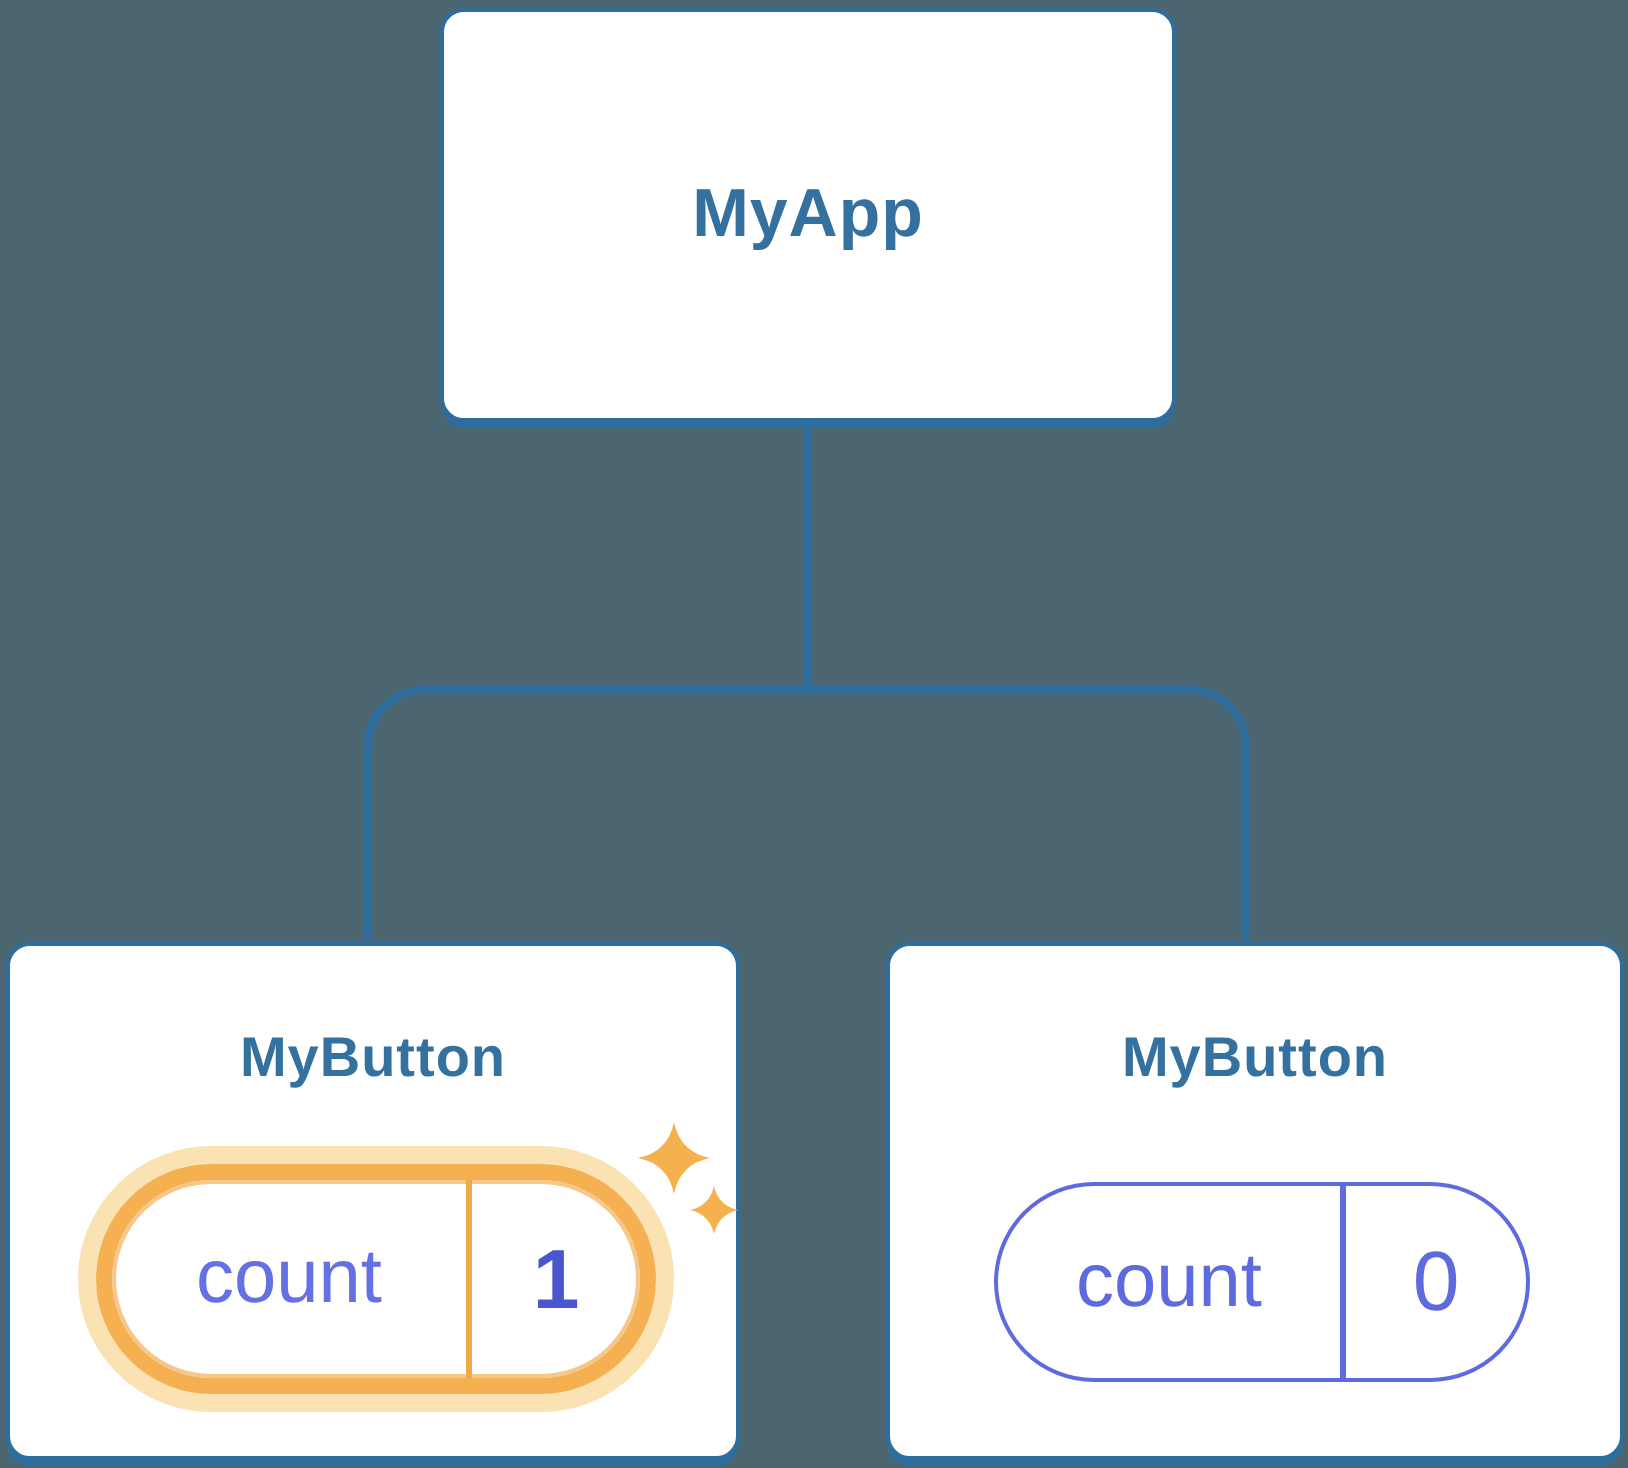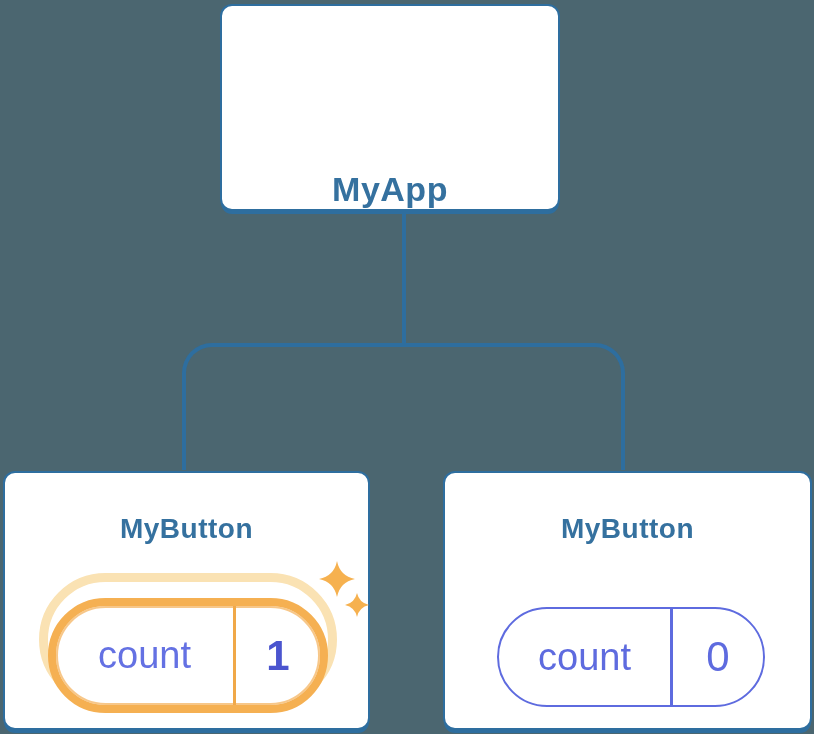--- a/index.html
+++ b/index.html
@@ -28,22 +28,22 @@
   
   .card {
     position: absolute;
     background: #ffffff;
     border: 2px solid var(--node-border);
     border-radius: 12px;
     box-shadow: 0 4px 0 -1px var(--node-border);
   }
   .card.root {
     left: 220px; top: 4px;
-    width: 340px; height: 207px;
-    display: flex; align-items: flex-end; justify-content: center;
+    width: 368px; height: 207px;
+    display: flex; align-items: center; justify-content: center;
   }
   .card.child-left  { left: 3px;   top: 471px; width: 367px; height: 259px; }
   .card.child-right { left: 443px; top: 471px; width: 369px; height: 259px; }
 
   .root-title {
     color: var(--node-text);
     font-size: 34px;
     font-weight: 700;
     letter-spacing: 0.5px;
   }
@@ -80,21 +80,20 @@
     width: 298px; height: 133px;
     border: 9px solid var(--highlight-halo);
     border-radius: 999px;
   }
   .pill {
     border-radius: 999px;
     background: #ffffff;
     display: flex;
     align-items: stretch;
     position: relative;
-    margin-top: 16px;
   }
   .pill.highlighted {
     width: 280px; height: 115px;
     border: 8px solid var(--highlight-orange);
   }
   
   .pill.highlighted::after {
     content: "";
     position: absolute;
     inset: 0px;

